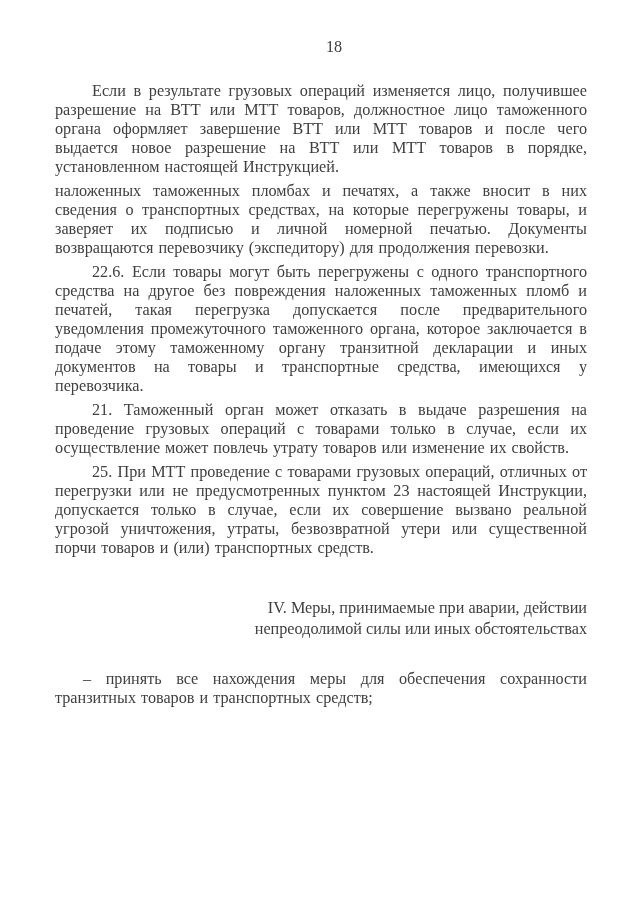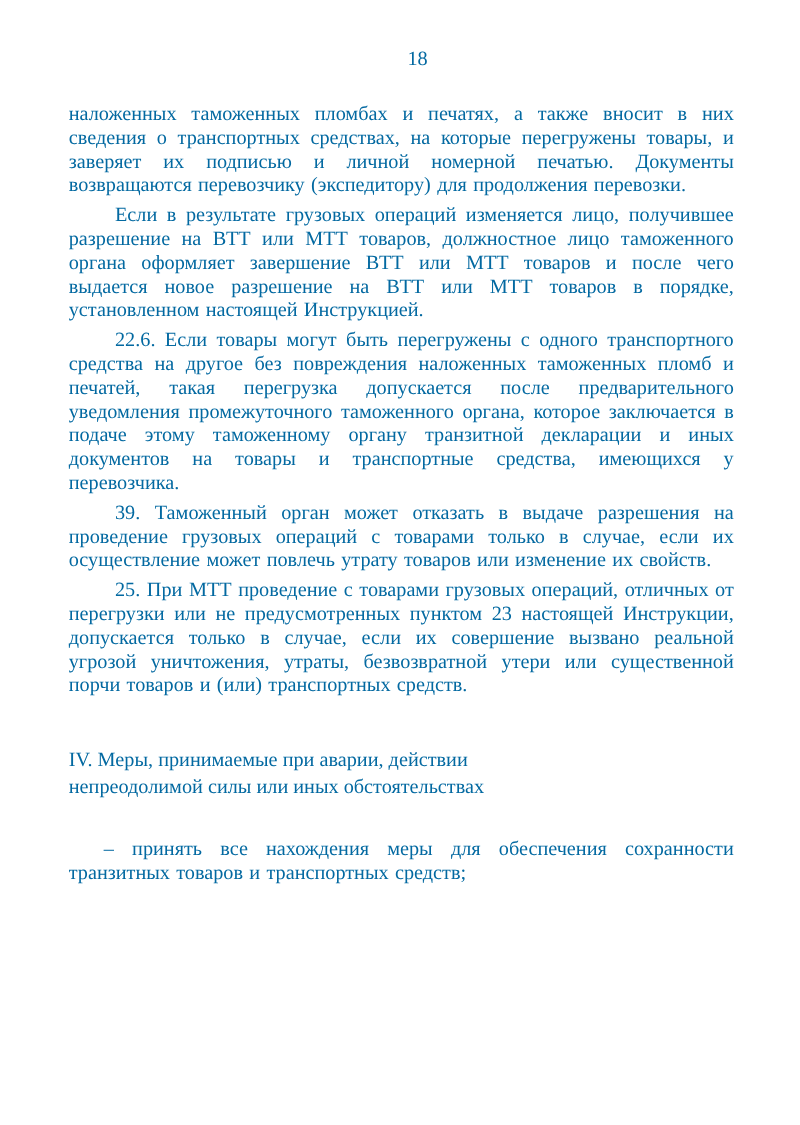--- a/index.html
+++ b/index.html
@@ -9,21 +9,21 @@
   }
   .page {
     position: relative;
     width: 640px;
     height: 900px;
     background: #ffffff;
     overflow: hidden;
     box-sizing: border-box;
     padding: 38px 53px 0 55px;
     font-family: "Liberation Serif", "DejaVu Serif", serif;
-    color: #0369a1;
+    color: #404040;
     font-size: 16.2px;
     line-height: 19px;
   }
   .page-number {
     text-align: center;
     padding-left: 26px;
     margin: 0 0 25px 0;
   }
   p.para {
     margin: 0 0 5px 0;
@@ -34,41 +34,41 @@
   p.para.no-indent {
     text-indent: 0;
   }
   p.para.dash {
     text-indent: 28px;
     margin-top: 7px;
     margin-bottom: 9px;
   }
   .section-heading {
     margin: 40px 0 30px 0;
-    text-align: left;
+    text-align: right;
   }
   .section-heading div {
     line-height: 21px;
   }
 </style>
 </head>
 <body>
 
 <div class="page">
 
   <div class="page-number">18</div>
 
+  <p class="para">Если в результате грузовых операций изменяется лицо, получившее разрешение на ВТТ или МТТ товаров, должностное лицо таможенного органа оформляет завершение ВТТ или МТТ товаров и после чего выдается новое разрешение на ВТТ или МТТ товаров в порядке, установленном настоящей Инструкцией.</p>
+
   <p class="para no-indent">наложенных таможенных пломбах и печатях, а также вносит в них сведения о транспортных средствах, на которые перегружены товары, и заверяет их подписью и личной номерной печатью. Документы возвращаются перевозчику (экспедитору) для продолжения перевозки.</p>
-
-  <p class="para">Если в результате грузовых операций изменяется лицо, получившее разрешение на ВТТ или МТТ товаров, должностное лицо таможенного органа оформляет завершение ВТТ или МТТ товаров и после чего выдается новое разрешение на ВТТ или МТТ товаров в порядке, установленном настоящей Инструкцией.</p>
 
   <p class="para">22.6. Если товары могут быть перегружены с одного транспортного средства на другое без повреждения наложенных таможенных пломб и печатей, такая перегрузка допускается после предварительного уведомления промежуточного таможенного органа, которое заключается в подаче этому таможенному органу транзитной декларации и иных документов на товары и транспортные средства, имеющихся у перевозчика.</p>
 
 
-  <p class="para">39. Таможенный орган может отказать в выдаче разрешения на проведение грузовых операций с товарами только в случае, если их осуществление может повлечь утрату товаров или изменение их свойств.</p>
+  <p class="para">21. Таможенный орган может отказать в выдаче разрешения на проведение грузовых операций с товарами только в случае, если их осуществление может повлечь утрату товаров или изменение их свойств.</p>
 
   <p class="para">25. При МТТ проведение с товарами грузовых операций, отличных от перегрузки или не предусмотренных пунктом 23 настоящей Инструкции, допускается только в случае, если их совершение вызвано реальной угрозой уничтожения, утраты, безвозвратной утери или существенной порчи товаров и (или) транспортных средств.</p>
 
   <div class="section-heading">
     <div>IV. Меры, принимаемые при аварии, действии</div>
     <div>непреодолимой силы или иных обстоятельствах</div>
   </div>
 
 
   <p class="para dash">– принять все нахождения меры для обеспечения сохранности транзитных товаров и транспортных средств;</p>

